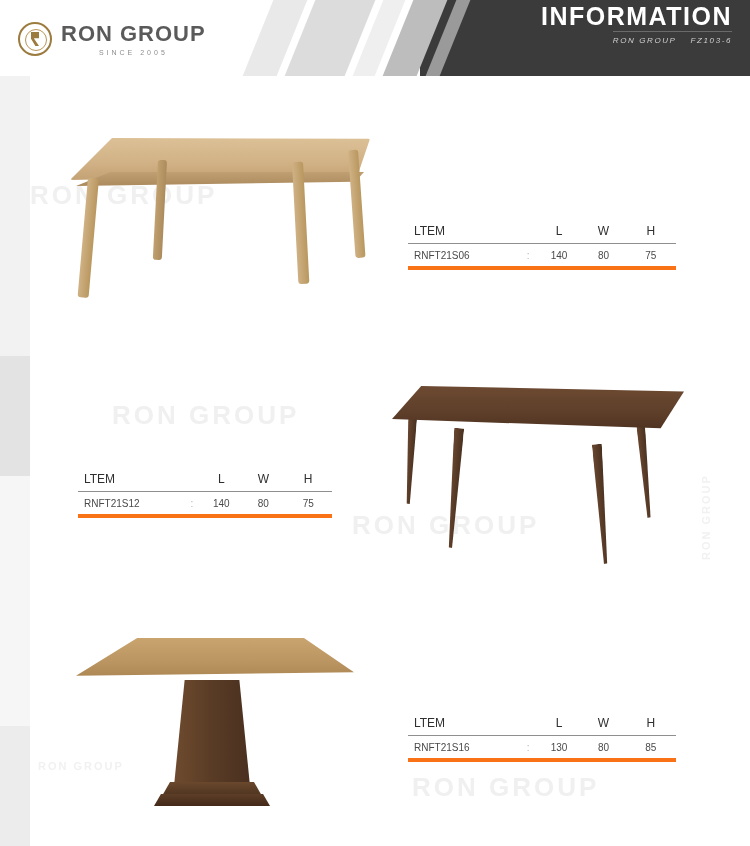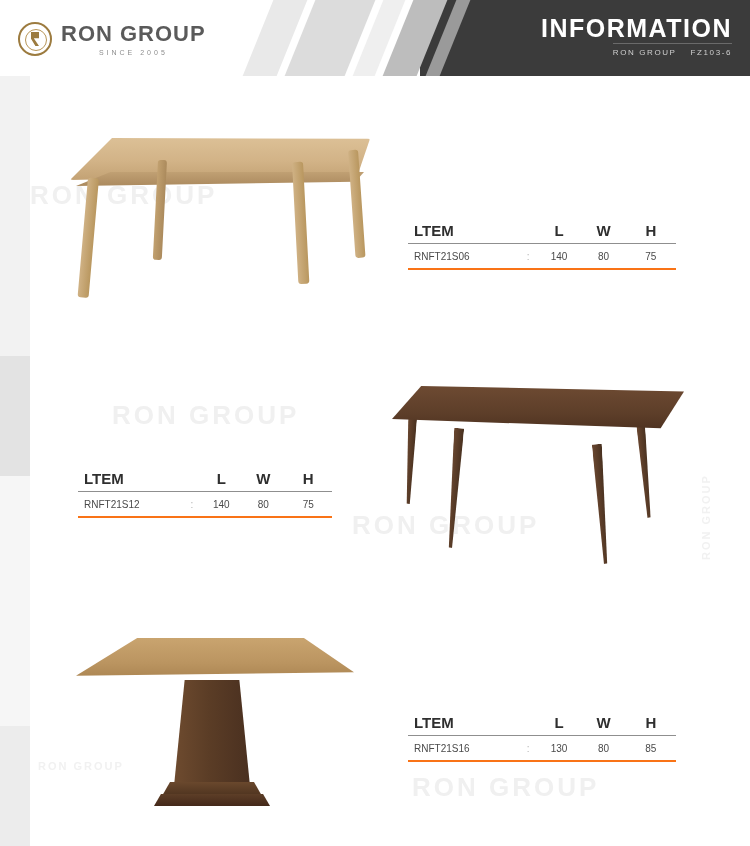--- a/index.html
+++ b/index.html
@@ -86,38 +86,39 @@
   .logo-since {
     font-size: 7px;
     letter-spacing: 3px;
     color: #8d8d8d;
     margin-top: 4px;
     text-align: center;
   }
 
   .header-title {
     position: absolute;
-    top: 16px; right: 18px;
+    top: 4px; right: 18px;
     text-align: right;
     z-index: 4;
   }
   .header-title .main {
     font-size: 25px;
     font-weight: bold;
     color: #ffffff;
     letter-spacing: 1.5px;
     line-height: 1;
   }
   .header-title .sub {
     font-size: 8px;
     color: #cfcfcf;
     letter-spacing: 1.6px;
     border-top: 1px solid #6a6a6a;
     padding-top: 4px;
     display: inline-block;
+    font-style: italic;
   }
   .header-title .sub .sku { margin-left: 14px; }
 
   
   .left-band {
     position: absolute;
     top: 76px; left: 0;
     width: 30px; height: 770px;
     z-index: 0;
   }
@@ -226,26 +227,26 @@
     font-size: 10px;
     color: #3d3d3d;
   }
   .spec .row {
     display: flex;
     align-items: center;
     height: 26px;
   }
   .spec .hdr {
     border-bottom: 1px solid #8f8f8f;
-    font-weight: bold;
-    font-size: 15px;
+    font-weight: normal;
+    font-size: 12px;
     color: #2f2f2f;
   }
   .spec .data {
-    border-bottom: 2px solid #f97316;
+    border-bottom: 4px solid #f97316;
     color: #4a4a4a;
   }
   .spec .c-item { width: 115px; padding-left: 6px; text-align: left; }
   .spec .c-sep  { width: 18px; text-align: center; color: #b4b4b4; }
   .spec .c-l, .spec .c-w, .spec .c-h { width: 46px; text-align: center; }
   .spec .c-h { width: 52px; }
 
   .spec1 { left: 408px; top: 218px; width: 268px; }
   .spec2 { left: 78px;  top: 466px; width: 254px; }
   .spec3 { left: 408px; top: 710px; width: 268px; }

